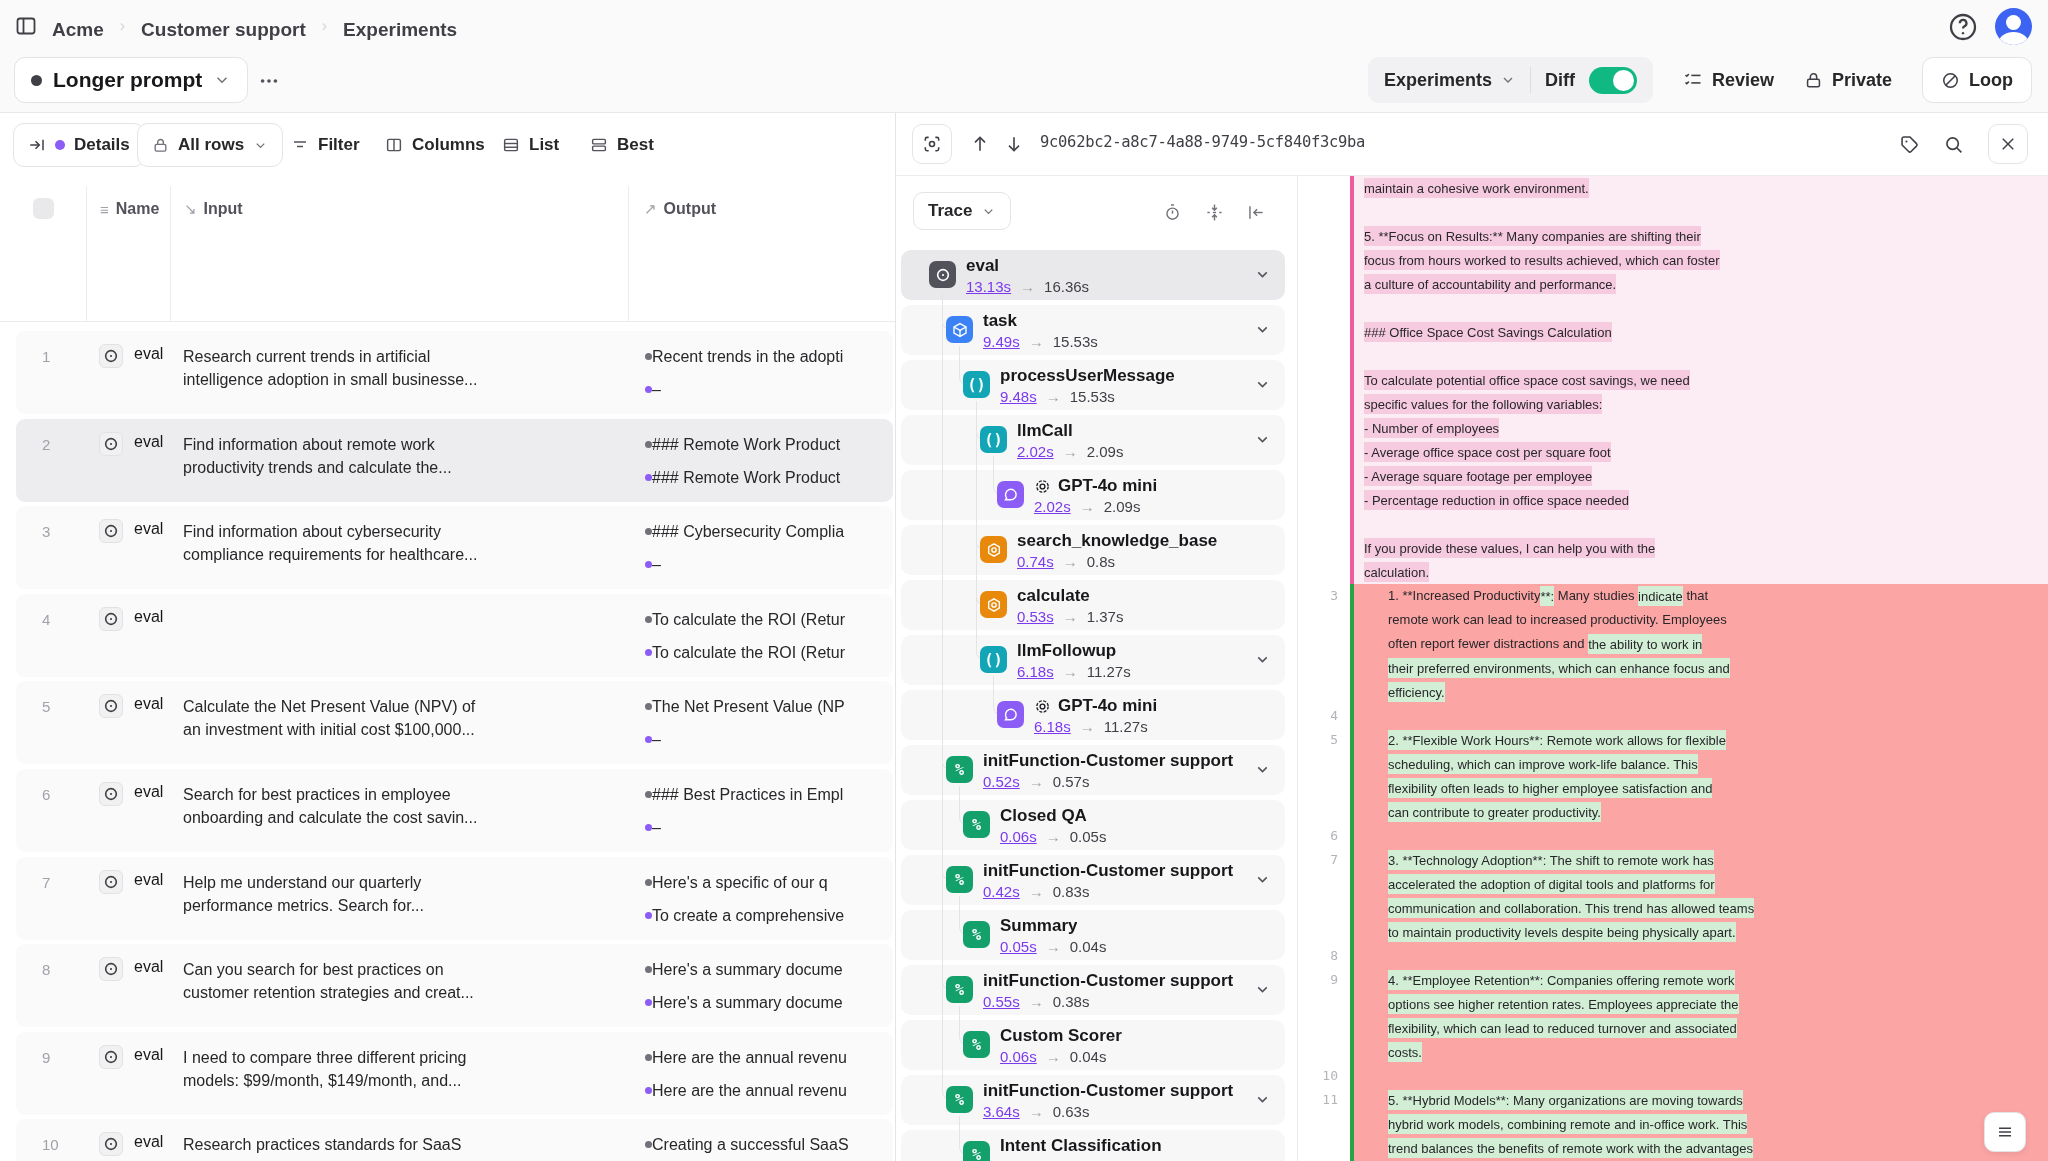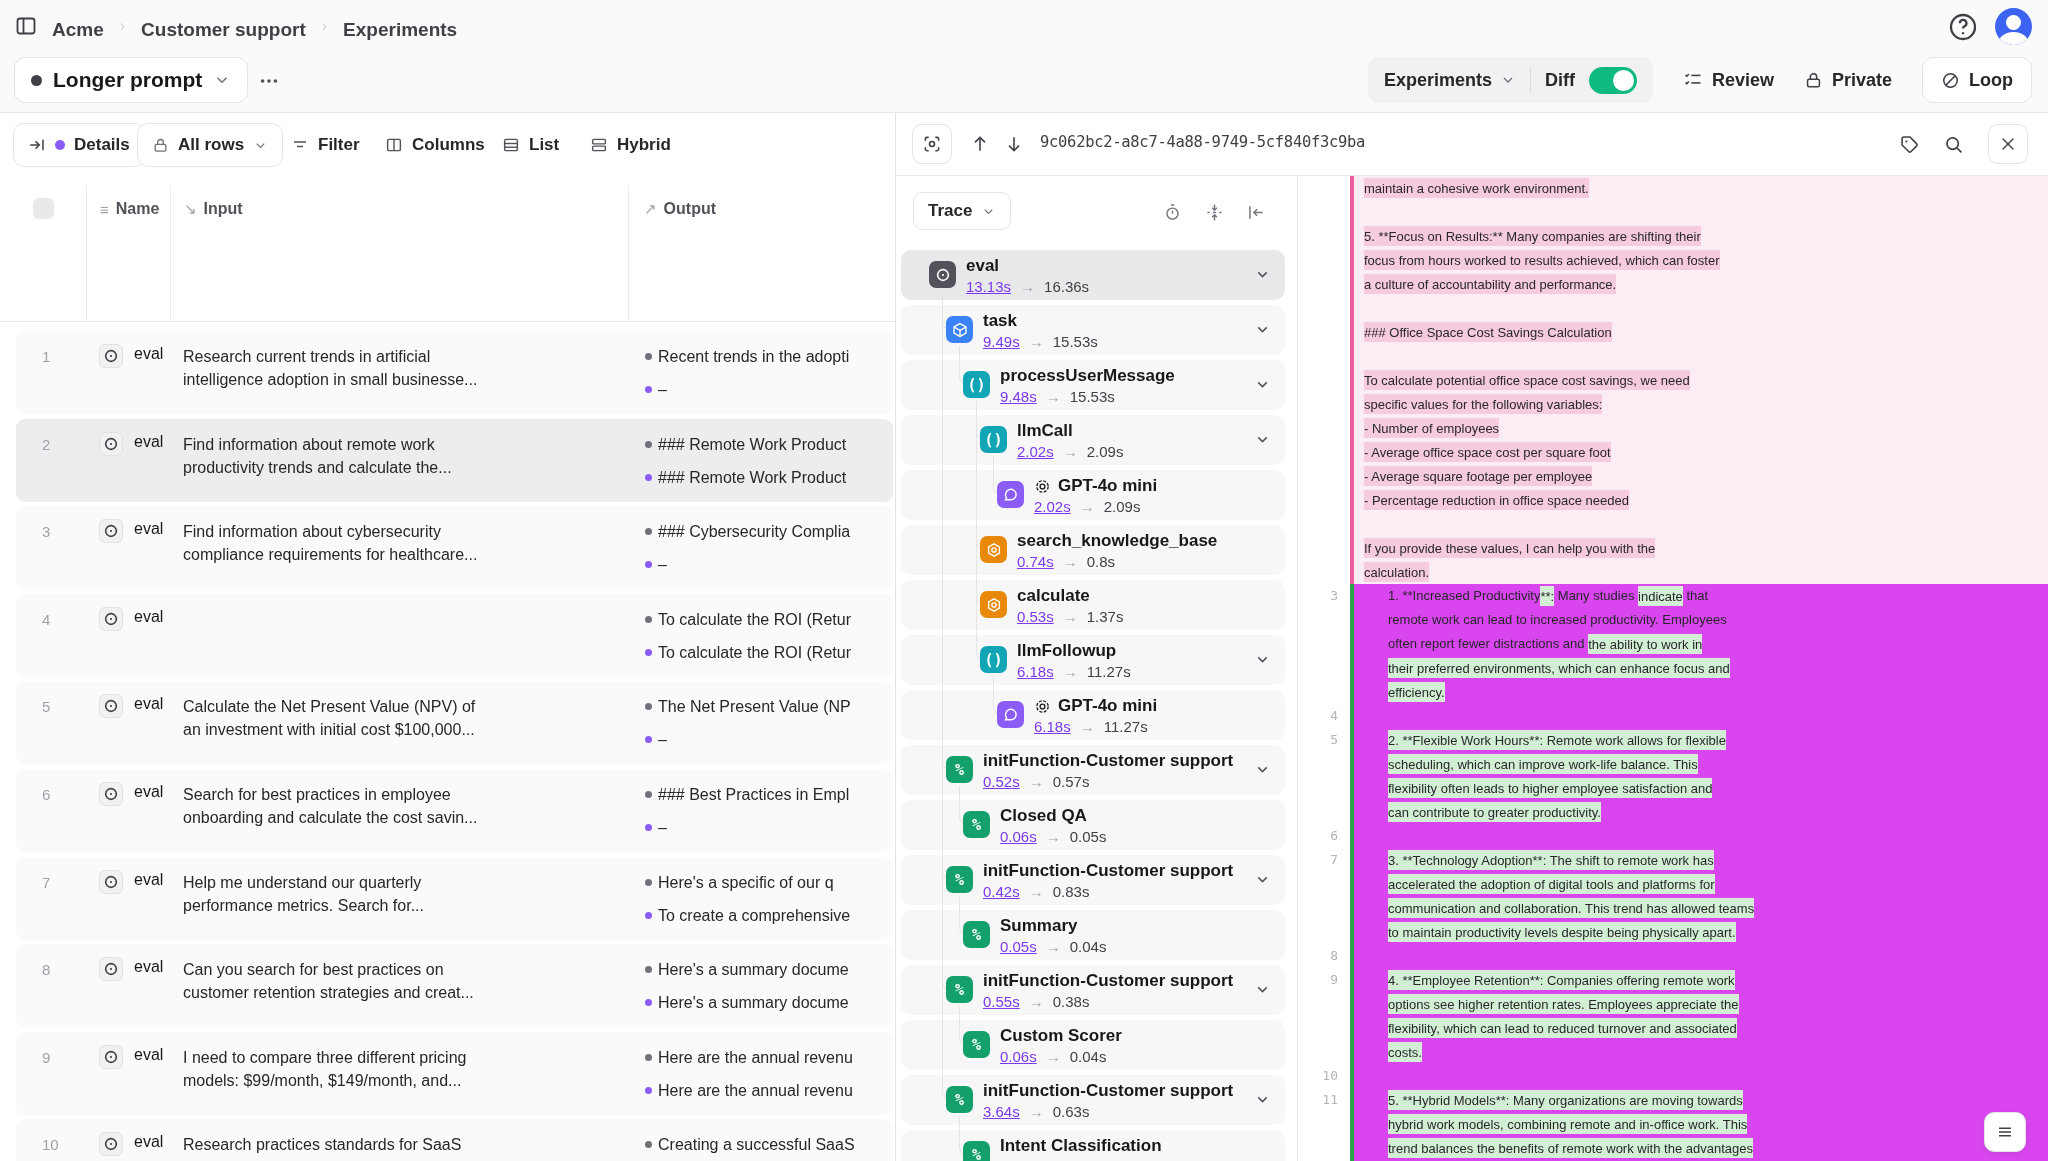--- a/index.html
+++ b/index.html
@@ -53,21 +53,21 @@
   #th-check { position:absolute; left:33px; top:18px; width:21px; height:21px; border-radius:6px; background:#e9e9eb; cursor:pointer; }
   .trow { position:absolute; left:16px; width:877px; height:83px; border-radius:9px; background:#fafafa; cursor:pointer; overflow:hidden; }
   .trow.sel { background:#ededef; }
   .trow .rnum { position:absolute; left:26px; top:17px; font-size:15px; color:#a1a1aa; }
   .trow .ricon { position:absolute; left:83px; top:13px; width:24px; height:24px; border-radius:6px;
     background:#f1f1f2; border:1px solid #e2e2e5; display:flex; align-items:center; justify-content:center; }
   .trow .rname { position:absolute; left:118px; top:14px; font-size:16px; color:#18181b; }
   .trow .rinput { position:absolute; left:167px; top:14px; width:450px; font-size:16px; line-height:23px;
     color:#27272a; white-space:pre-line; }
   .trow .rout { position:absolute; left:629px; top:9px; width:260px; }
-  .outline1 { display:flex; align-items:center; gap:6px; height:33px; font-size:16px; color:#27272a; white-space:nowrap; }
+  .outline1 { display:flex; align-items:center; gap:0; height:33px; font-size:16px; color:#27272a; white-space:nowrap; }
   .odot { width:7px; height:7px; border-radius:50%; flex:none; }
   .odot.g { background:#71717a; } .odot.p { background:#8b5cf6; }
 
   
   #panel { position:absolute; left:895px; top:113px; right:0; bottom:0; background:#fff; border-left:1px solid #e4e4e7; }
   #phead { position:absolute; left:0; top:0; right:0; height:63px; border-bottom:1px solid #ececef; }
   #focus-btn { position:absolute; left:16px; top:11px; width:40px; height:40px; border:1px solid #e4e4e7;
     border-radius:10px; display:flex; align-items:center; justify-content:center; cursor:pointer; background:#fff; }
   .phicon { position:absolute; top:21px; cursor:pointer; color:#3f3f46; }
   #trace-id { position:absolute; left:144px; top:20px; font-family:"DejaVu Sans Mono", monospace;
@@ -101,21 +101,21 @@
   
   #diff { position:absolute; left:401px; top:63px; right:0; bottom:0; border-left:1px solid #e9e9ec;
     overflow:hidden; background:#fff; }
   .dline { display:flex; min-height:24px; }
   .dgut { flex:none; width:52px; text-align:right; padding-right:12px;
     font-family:"DejaVu Sans Mono", monospace; font-size:13px; line-height:24px; color:#b3b3ba; }
   .dbar { flex:none; width:4px; }
   .dbar.del { background:#ee5ba0; } .dbar.add { background:#27a348; }
   .dtxt { flex:1; padding-left:10px; font-family:Liberation Sans, sans-serif;
     font-size:13px; line-height:24px; color:#27272a; white-space:pre-wrap; }
-  .dtxt.del { background:#fcedf4; } .dtxt.add { background:#d946ef;padding-left:34px; }
+  .dtxt.del { background:#fcedf4; } .dtxt.add { background:#fca5a5;padding-left:34px; }
   .dtxt .hl.del { background:#f7cbdf; padding:2.5px 0; }
   .dtxt .hl.add { background:#d2efd6; padding:2.5px 0; }
   #raw-btn { position:absolute; right:22px; bottom:9px; width:42px; height:40px; background:#fff;
     border:1px solid #e4e4e7; border-radius:10px; box-shadow:0 2px 6px rgba(0,0,0,.08);
     display:flex; align-items:center; justify-content:center; cursor:pointer; color:#3f3f46; }
 </style>
 </head>
 <body>
 
 <div id="chrome">
@@ -241,21 +241,21 @@
         <line x1="3.5" y1="10" x2="20.5" y2="10"></line>
         <line x1="3.5" y1="15" x2="20.5" y2="15"></line>
       </svg>
     <span>List</span>
   </div>
   <div class="tb-flat" style="left:590px">
     <svg width="18" height="18" viewBox="0 0 24 24" fill="none" stroke="#52525b" stroke-width="1.9">
         <rect x="3.5" y="4.5" width="17" height="6" rx="1.5"></rect>
         <rect x="3.5" y="13.5" width="17" height="6" rx="1.5"></rect>
       </svg>
-    <span>Hybrid</span>
+    <span>Best</span>
   </div>
 </div>
 
 <div id="table">
   <div id="thead">
     <span id="th-check"></span>
     <div class="colline" style="left:86px"></div>
     <div class="colline" style="left:170px"></div>
     <div class="colline" style="left:628px"></div>
     <div class="hlab" style="left:100px">

